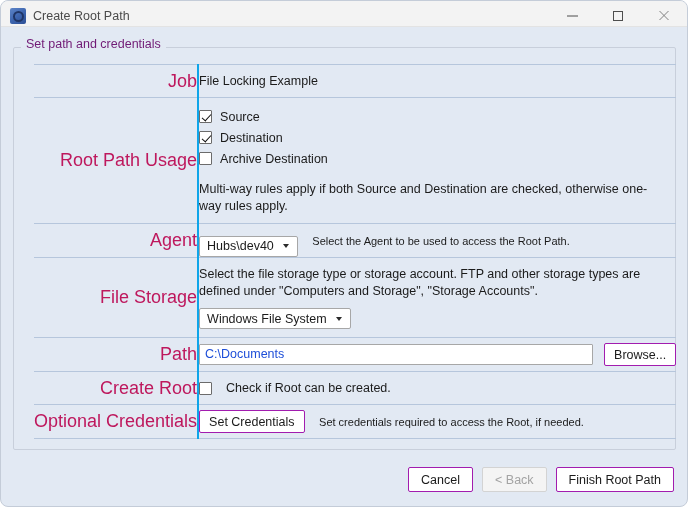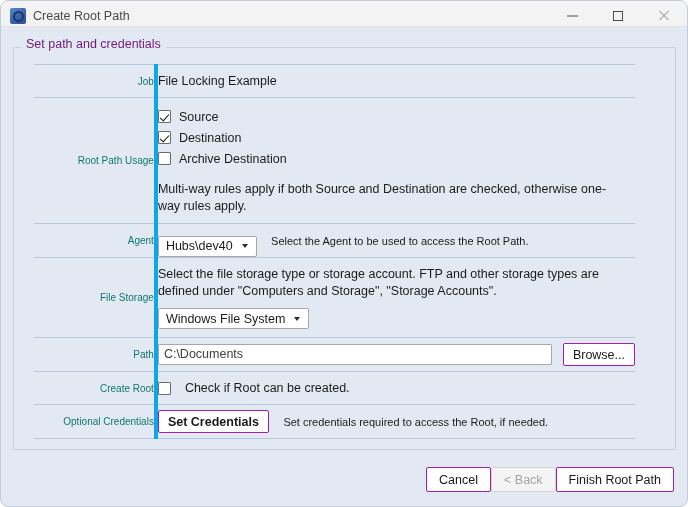--- a/index.html
+++ b/index.html
@@ -106,24 +106,24 @@
   #form-table td {
     padding: 0;
     vertical-align: middle;
     border-top: 1px solid #b6c6dc;
   }
   #form-table tr:last-child td { border-bottom: 1px solid #b6c6dc; }
   td.lbl {
     width: 129px;
     text-align: right;
     padding-right: 11px;
-    font-size: 10px;
-    color: #0f766e;
-    box-sizing: border-box;
-    border-right: 4px solid #0ea5e9;
+    font-size: 18px;
+    color: #be185d;
+    box-sizing: border-box;
+    border-right: 2px solid #0ea5e9;
     white-space: nowrap;
   }
   td.val {
     padding-left: 10px;
     font-size: 12.5px;
     color: #1b1b1b;
   }
 
   .cell-pad { padding: 8px 0; }
 
@@ -195,21 +195,21 @@
   .pathrow { display: flex; align-items: center; }
   .textinput {
     width: 394px;
     height: 21px;
     background: #ffffff;
     border: 1px solid #a7a7a7;
     border-radius: 1px;
     box-sizing: border-box;
     font-family: "Liberation Sans", sans-serif;
     font-size: 12.5px;
-    color: #404040;
+    color: #1d4ed8;
     padding: 0 5px;
     line-height: 19px;
     white-space: nowrap;
     overflow: hidden;
     cursor: text;
   }
 
   
   .btn {
     display: inline-flex;
@@ -222,28 +222,29 @@
     border-radius: 2px;
     font-family: "Liberation Sans", sans-serif;
     font-size: 12.5px;
     color: #1b1b1b;
     box-sizing: border-box;
     white-space: nowrap;
     cursor: default;
   }
   .btn.disabled { color: #a3a3a3; border-color: #d3d3d3; background: #f4f4f4; }
   #btn-browse { margin-left: 11px; min-width: 58px; }
-  #btn-setcreds { min-width: 92px; font-weight: bold; }
+  #btn-setcreds { min-width: 92px; }
 
   
   #footer {
     position: absolute;
     right: 13px; bottom: 14px;
     display: flex;
     align-items: center;
+    gap: 9px;
   }
   #footer .btn { height: 25px; min-width: 56px; padding: 0 12px; }
   #btn-finish { min-width: 102px; }
 </style>
 </head>
 <body>
 
 <div id="window">
 
   <div id="titlebar">

